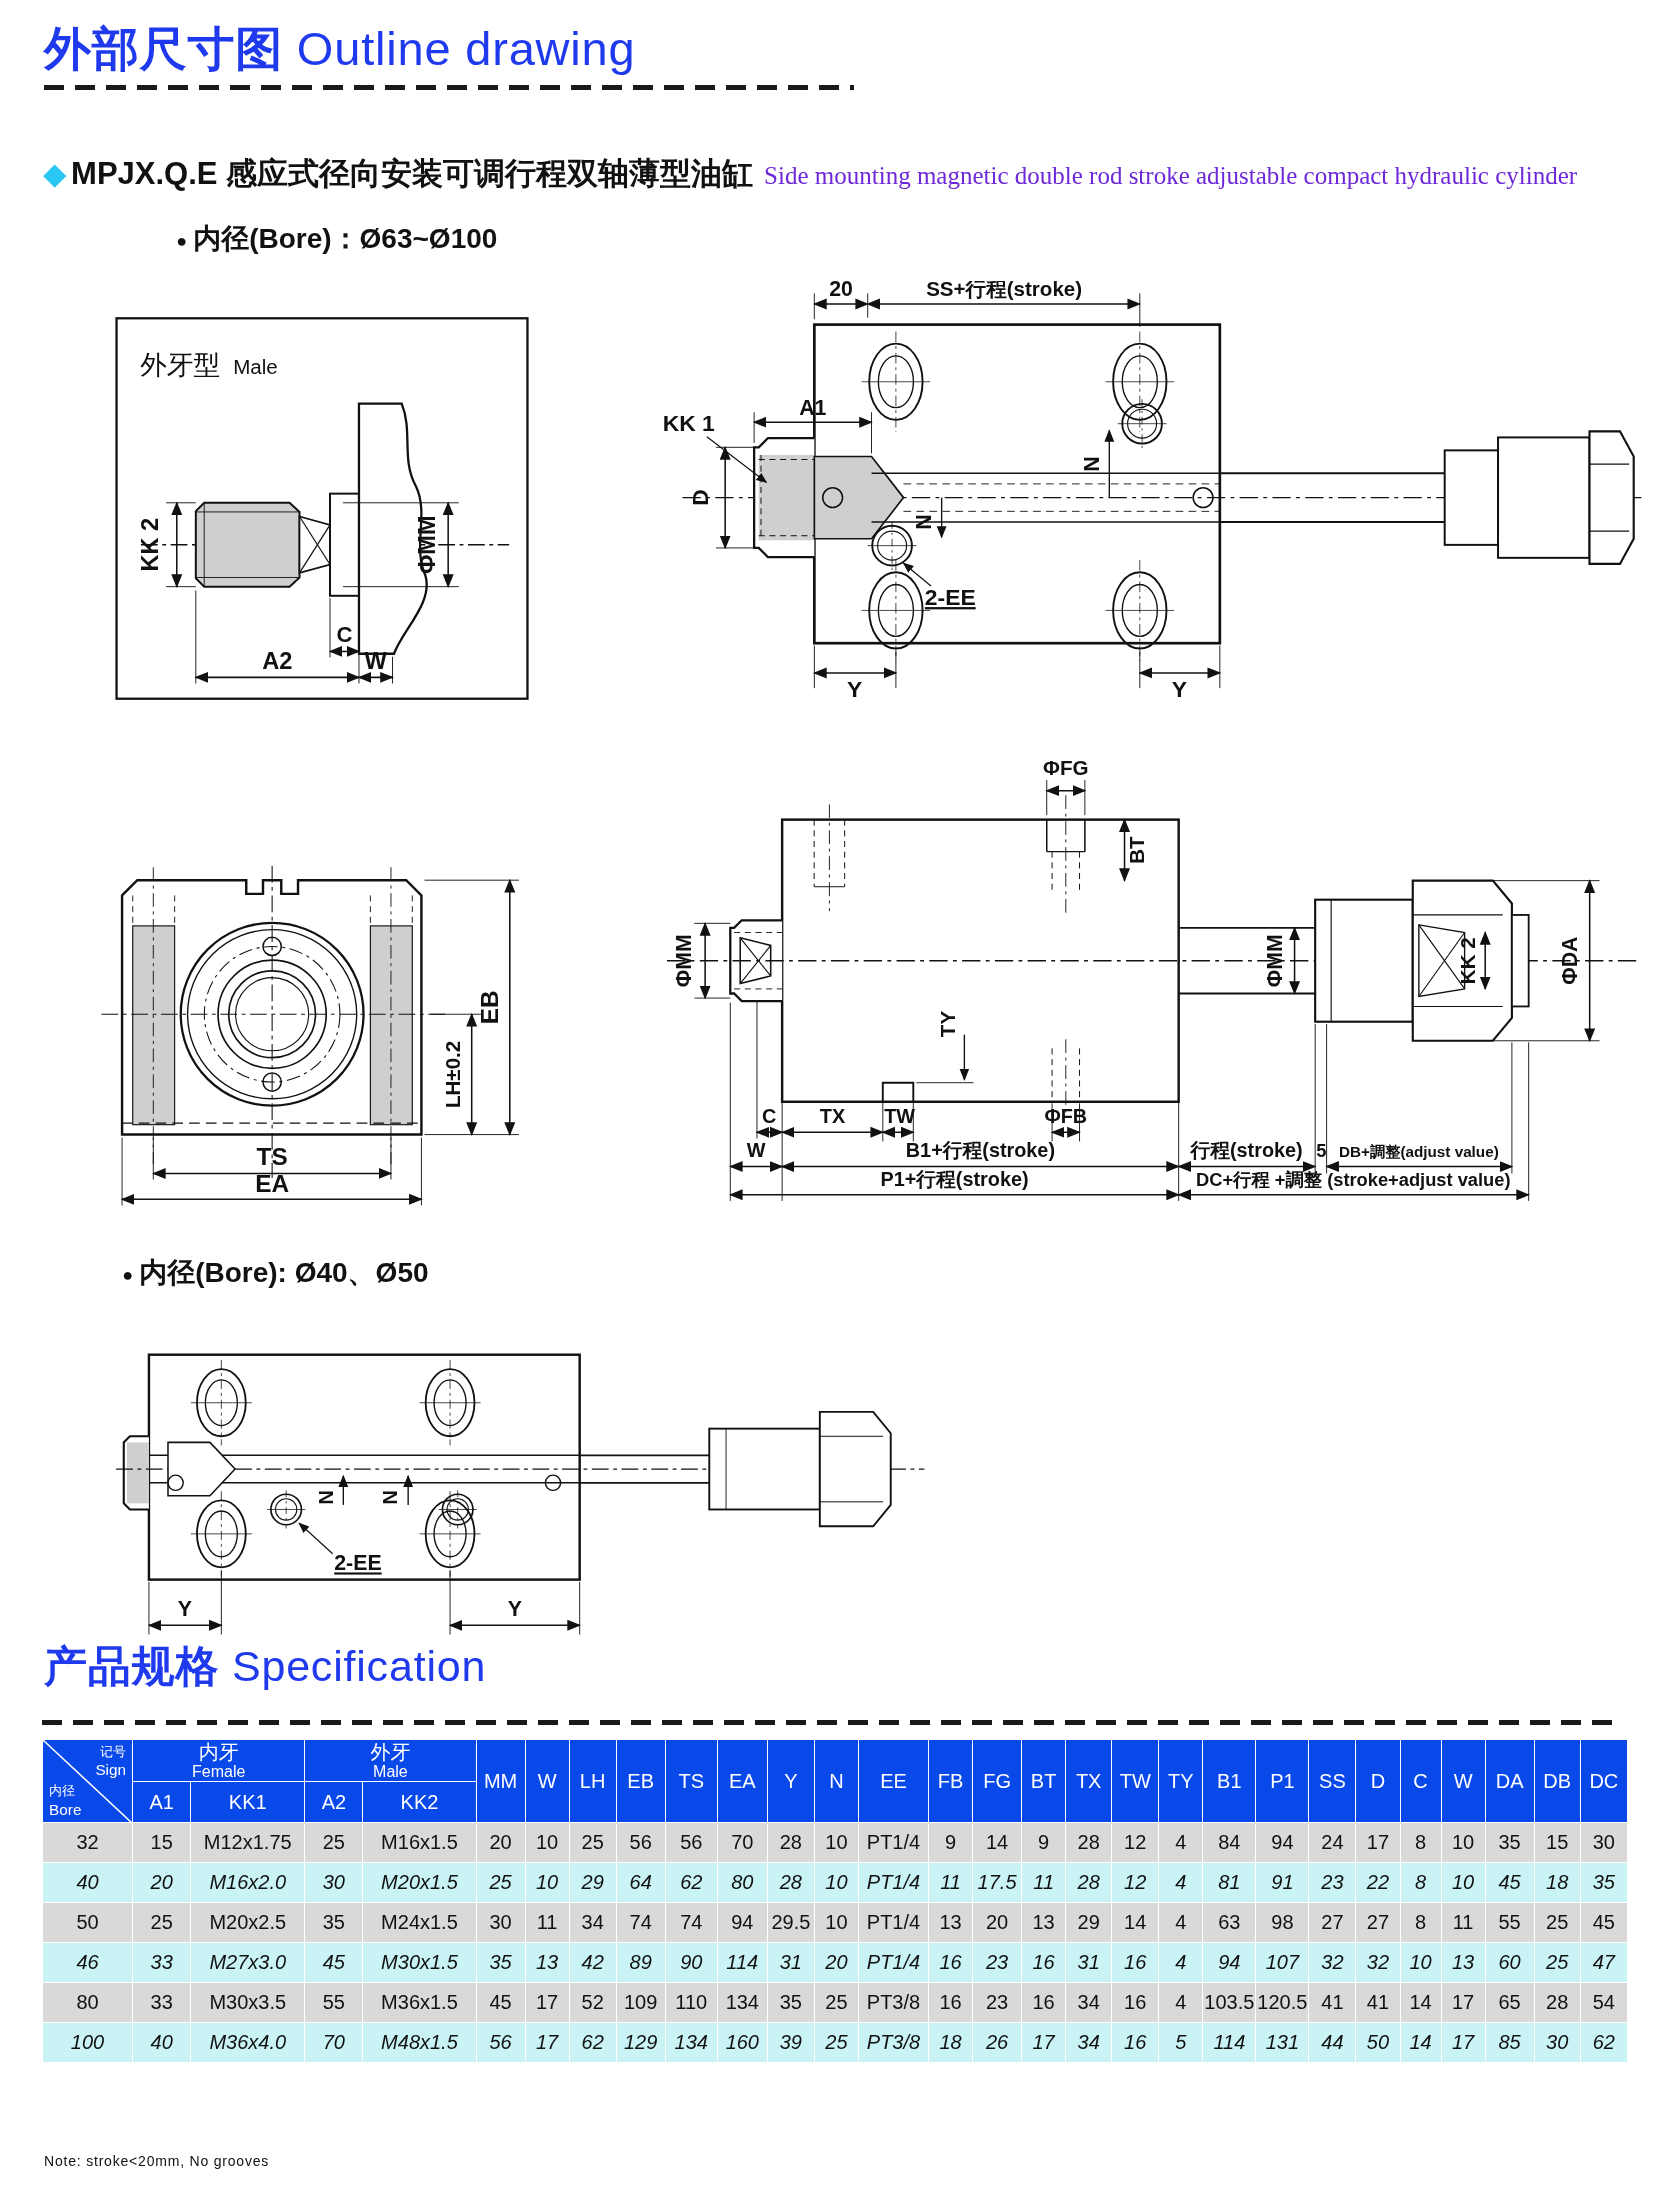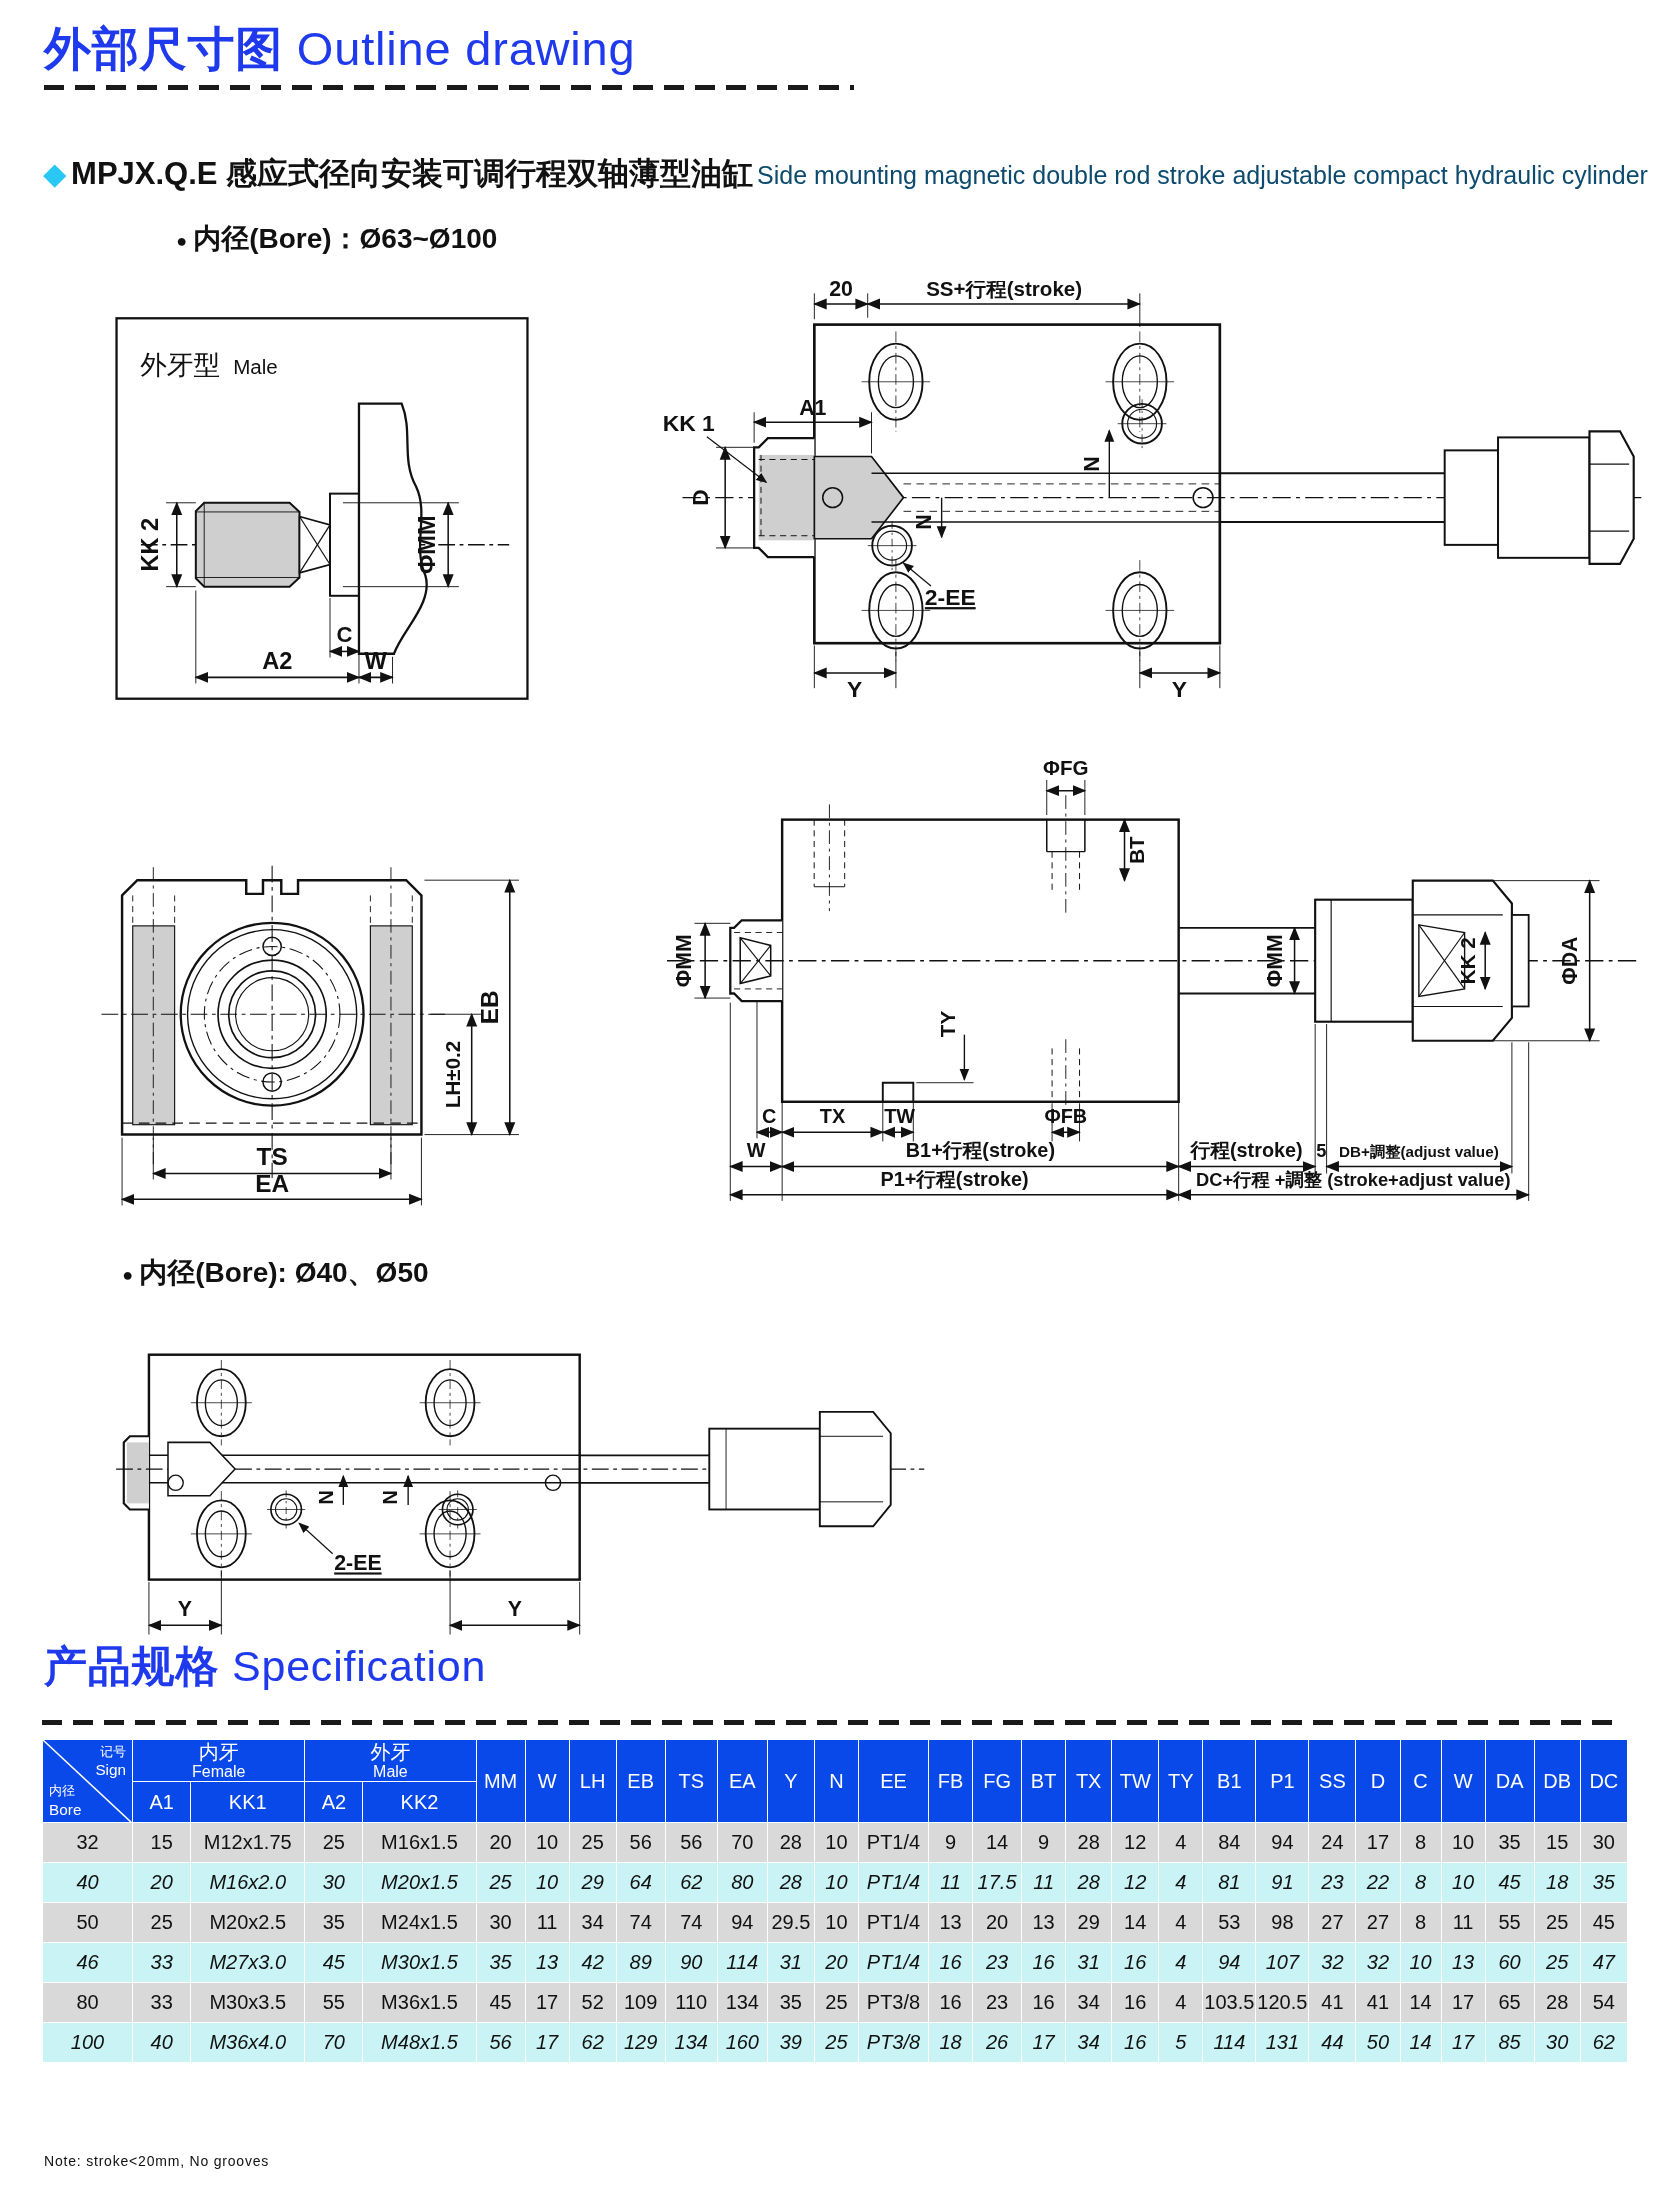--- a/index.html
+++ b/index.html
@@ -6,21 +6,21 @@
   .page{position:relative;width:1656px;height:2186px;background:#fff;
         font-family:"Liberation Sans",sans-serif;color:#111;overflow:hidden;}
   .abs{position:absolute;}
   
   .h-title{font-size:47px;letter-spacing:0.8px;white-space:nowrap;}
   .h-title .cn{font-weight:bold;}
   .dashline{height:5.3px;background:repeating-linear-gradient(90deg,#1a1a1a 0 20px,transparent 20px 31px);}
   .subtitle{display:flex;align-items:baseline;white-space:nowrap;}
   .diamond{color:#29c7f3;font-size:30.5px;margin-right:4.6px;}
   .sub-cn{font-size:31px;font-weight:bold;}
-  .sub-en{font-size:25px;color:#0c4a6e;margin-left:4px;}
+  .sub-en{font-size:25px;color:#6d28d9;margin-left:11px;font-family:Liberation Serif, serif;}
   .borenote{font-size:28px;font-weight:bold;white-space:nowrap;}
   .borenote .blt{font-size:18.3px;vertical-align:middle;margin-right:6.1px;}
   
   table.spec{border-collapse:collapse;table-layout:fixed;width:1586px;}
   table.spec th,table.spec td{border:1.5px solid #fff;text-align:center;vertical-align:middle;
       font-size:20px;padding:0;overflow:hidden;white-space:nowrap;}
   table.spec thead th{background:#0a49e9;color:#fff;font-weight:normal;}
   table.spec thead tr.r1 th{height:41px;}
   table.spec thead tr.r2 th{height:40px;}
   table.spec tbody tr{height:40px;background:#d9d9d9;}
@@ -601,21 +601,21 @@
           <td>94</td>
           <td>29.5</td>
           <td>10</td>
           <td>PT1/4</td>
           <td>13</td>
           <td>20</td>
           <td>13</td>
           <td>29</td>
           <td>14</td>
           <td>4</td>
-          <td>53</td>
+          <td>63</td>
           <td>98</td>
           <td>27</td>
           <td>27</td>
           <td>8</td>
           <td>11</td>
           <td>55</td>
           <td>25</td>
           <td>45</td>
         </tr>
         <tr class="alt">

